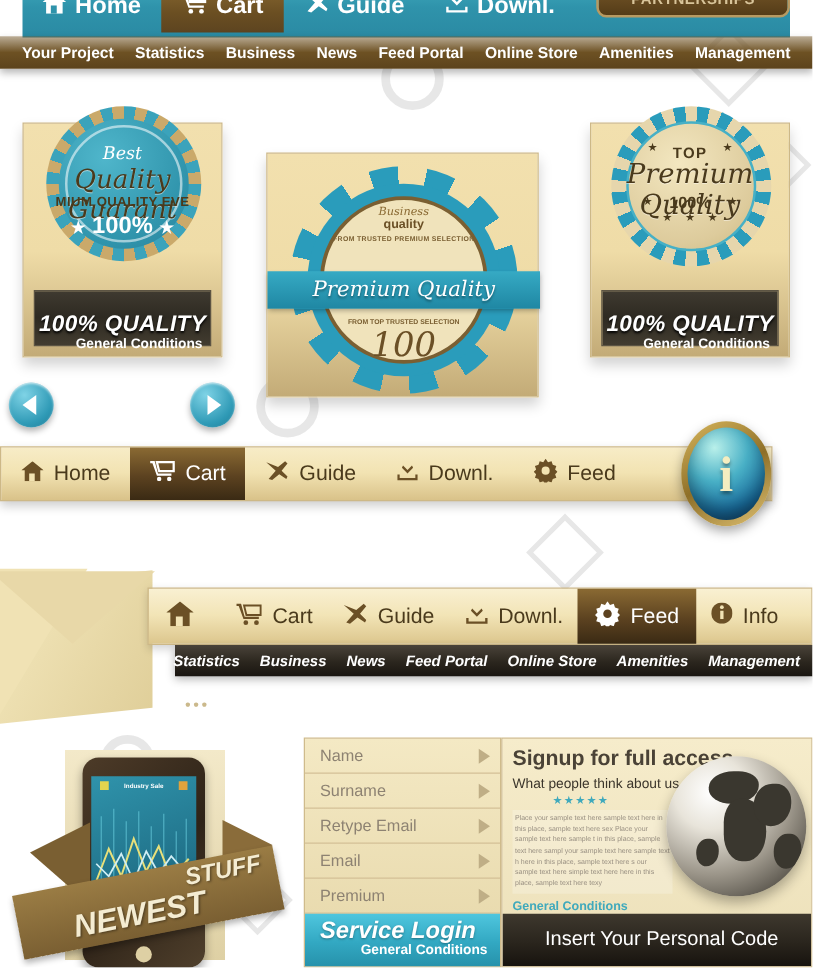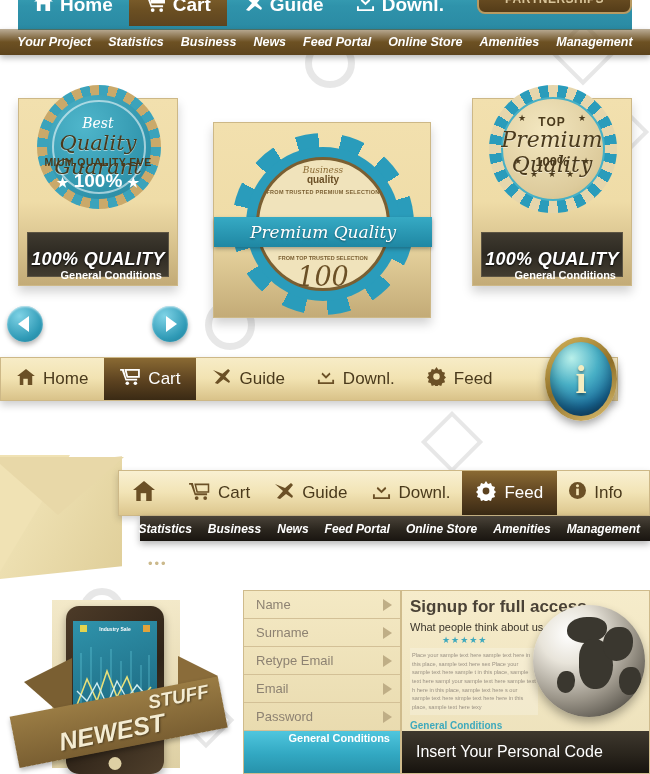--- a/index.html
+++ b/index.html
@@ -28,21 +28,21 @@
   .tn-cta { position:absolute; right:18px; top:-16px; width:155px; height:30px;
      background:linear-gradient(180deg,#7a5a2a,#543c18);
      border-radius:8px; border:2px solid #b79a62; }
   .tn-cta span { display:block; color:#d8c49a; font-size:12px; font-weight:700;
      text-align:center; line-height:26px; letter-spacing:.5px; }
 
   .subnav { position:absolute; left:0; top:29px; width:650px; height:26px;
      background:linear-gradient(180deg,#8e6d33 0%,#70522279 0%,#6d5123 50%,#5c431c 100%);
      display:flex; align-items:center; justify-content:center; gap:17px;
      box-shadow:0 3px 6px rgba(0,0,0,.28); }
-  .subnav a { color:#fff; font-size:12.5px; font-weight:700; font-style:italic;
+  .subnav a { color:#fff; font-size:12.5px; font-weight:700; 
      text-decoration:none; white-space:nowrap; }
 
   
   .card { position:absolute;
      background:linear-gradient(180deg,#f2e0ae 0%,#efdca7 55%,#c3ab77 100%);
      border:1px solid #cdb887; box-shadow:0 6px 10px rgba(0,0,0,.18); }
   .card-left  { left:18px;  top:98px;  width:160px; height:188px; }
   .card-right { left:472px; top:98px;  width:160px; height:188px; }
   .card-mid   { left:213px; top:122px; width:218px; height:196px; }
 
@@ -216,21 +216,21 @@
   .su-body { width:128px; margin:3px 0 0 8px; color:#9a9183; font-size:5.6px;
      line-height:1.55; background:rgba(255,255,255,.22); padding:3px 2px; }
   .su-gc { color:#3fa9bc; font-size:10px; font-weight:700; margin:5px 0 0 8px; }
   .su-gct { width:120px; margin:1px 0 0 8px; color:#b3a994; font-size:5.4px; line-height:1.5; }
   .globe { position:absolute; right:4px; top:14px; width:112px; height:112px; border-radius:50%;
      background:radial-gradient(circle at 32% 26%,#ffffff 0%,#e8e4da 26%,#9c968a 58%,#4a463e 88%,#262420 100%);
      box-shadow:0 5px 10px rgba(0,0,0,.3); overflow:hidden; }
   .globe .land { position:absolute; background:#3a372f; border-radius:50% 40% 55% 45%; }
   .codebar { position:absolute; left:0; bottom:0; width:100%; height:42px;
      background:linear-gradient(180deg,#3e382e 0%,#2a251d 55%,#17130e 100%);
-     display:flex; align-items:center; }
+     display:flex; align-items:center;padding-left:20px; }
   .codebar span { color:#fff; font-size:16px; padding-left:14px; }
 </style>
 </head>
 <body>
 
 <div class="stage">
 
   <div class="wm wm-ring" style="left:305px;top:38px;width:50px;height:50px;"></div>
   <div class="wm wm-box" style="left:560px;top:30px;width:46px;height:46px;"></div>
   <div class="wm wm-ring" style="left:205px;top:300px;width:50px;height:50px;"></div>
@@ -531,24 +531,25 @@
     </div>
     <div class="frow">
       <span>Retype Email</span>
       <span class="tri"></span>
     </div>
     <div class="frow">
       <span>Email</span>
       <span class="tri"></span>
     </div>
     <div class="frow">
-      <span>Password</span>
+      <span>Premium</span>
       <span class="tri"></span>
     </div>
     <div class="loginbtn">
+      <div class="b1">Service Login</div>
       <div class="b2">General Conditions</div>
     </div>
   </div>
 
   <div class="signup">
     <div class="globe">
       <div class="land" style="left:34px;top:12px;width:40px;height:26px;"></div>
       <div class="land" style="left:46px;top:34px;width:34px;height:50px;border-radius:40% 55% 50% 45%;"></div>
       <div class="land" style="left:70px;top:22px;width:30px;height:34px;"></div>
       <div class="land" style="left:24px;top:66px;width:18px;height:22px;"></div>

